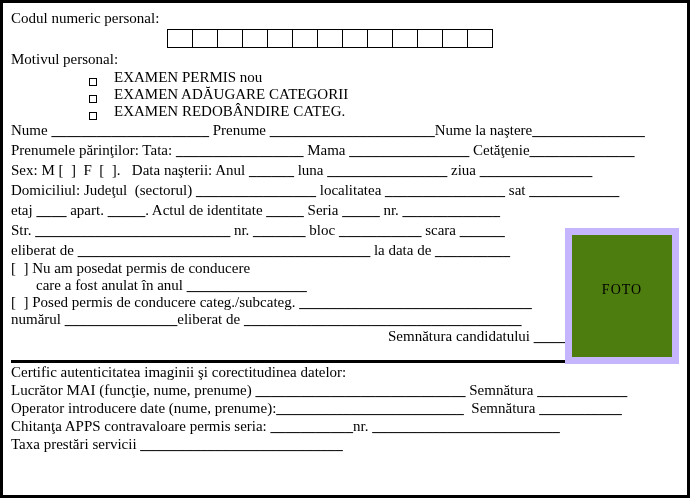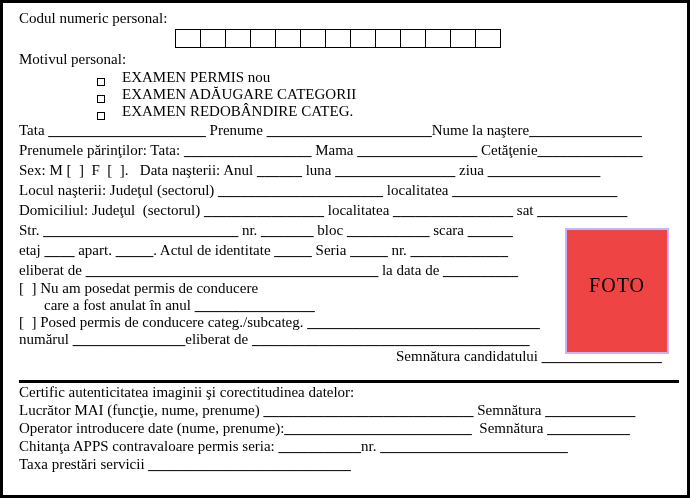--- a/index.html
+++ b/index.html
@@ -7,44 +7,44 @@
     position:relative;
     width:690px;height:498px;
     box-sizing:border-box;
     border:3px solid #000;
     background:#fff;
     color:#000;
     font-family:"Liberation Serif","DejaVu Serif",serif;
     font-size:15px;
     overflow:hidden;
   }
-  .content{padding:5px 8px 0 16px;}
+  .content{padding:5px 8px 0 8px;}
   .row{line-height:20px;white-space:pre;}
   .tight{line-height:17px;}
   .bottom-row{line-height:18px;white-space:pre;}
   .b{font-weight:normal;}
   .bl{letter-spacing:0;font-weight:bold;}
   
   .cnp-grid{display:flex;margin-left:156px;height:21px;align-items:center;}
   .cnp-cell{width:24px;height:17px;border:1px solid #000;margin-left:-1px;background:#fff;}
   .cnp-cell:first-child{margin-left:0;}
   
   .bullets{margin-left:78px;}
   .bullet-row{display:flex;align-items:flex-end;line-height:17px;height:17px;}
   .sq{width:6px;height:6px;border:1.5px solid #000;display:inline-block;margin-right:17px;flex:none;}
   
   .indent{margin-left:25px;}
   .sig-row{margin-left:377px;}
   .divider{border-top:3px solid #000;margin-top:15px;height:0;}
   
   .foto{
     position:absolute;left:562px;top:225px;width:100px;height:122px;
-    border:2px solid #c4b5fd;background:#ef4444;
+    border:7px solid #c4b5fd;background:#4d7c0f;
     display:flex;align-items:center;justify-content:center;
-    letter-spacing:1px;font-size:20px;
+    letter-spacing:1px;font-size:14px;
   }
   .foto span{position:relative;top:-6px;}
 </style>
 </head>
 <body>
 
 <div class="page">
   <div class="content">
 
     <div class="row"><span>Codul numeric personal:</span></div>
@@ -73,33 +73,32 @@
       <div class="bullet-row">
         <span class="sq"></span>
         <span>EXAMEN ADĂUGARE CATEGORII</span>
       </div>
       <div class="bullet-row">
         <span class="sq"></span>
         <span>EXAMEN REDOBÂNDIRE CATEG.</span>
       </div>
     </div>
 
-    <div class="row"><span>Tata </span><span class="bl">_____________________</span><span> Prenume </span><span class="bl">______________________</span><span>Nume la naştere</span><span class="bl">_______________</span></div>
+    <div class="row"><span>Nume </span><span class="bl">_____________________</span><span> Prenume </span><span class="bl">______________________</span><span>Nume la naştere</span><span class="bl">_______________</span></div>
 
     <div class="row"><span>Prenumele părinţilor: Tata: </span><span class="bl">_________________</span><span> Mama </span><span class="bl">________________</span><span> Cetăţenie</span><span class="bl">______________</span></div>
 
     <div class="row"><span>Sex: M </span><span>[  ]</span><span>  F  </span><span>[  ]</span><span>.   Data naşterii: Anul </span><span class="bl">______</span><span> luna </span><span class="bl">________________</span><span> ziua </span><span class="bl">_______________</span></div>
 
-    <div class="row"><span>Locul naşterii: Judeţul (sectorul) </span><span class="bl">______________________</span><span> localitatea </span><span class="bl">______________________</span></div>
 
     <div class="row"><span>Domiciliul: Judeţul  (sectorul) </span><span class="bl">________________</span><span> localitatea </span><span class="bl">________________</span><span> sat </span><span class="bl">____________</span></div>
 
+    <div class="row"><span>etaj </span><span class="bl">____</span><span> apart. </span><span class="bl">_____</span><span>. Actul de identitate </span><span class="bl">_____</span><span> Seria </span><span class="bl">_____</span><span> nr. </span><span class="bl">_____________</span></div>
+
     <div class="row"><span>Str. </span><span class="bl">__________________________</span><span> nr. </span><span class="bl">_______</span><span> bloc </span><span class="bl">___________</span><span> scara </span><span class="bl">______</span></div>
-
-    <div class="row"><span>etaj </span><span class="bl">____</span><span> apart. </span><span class="bl">_____</span><span>. Actul de identitate </span><span class="bl">_____</span><span> Seria </span><span class="bl">_____</span><span> nr. </span><span class="bl">_____________</span></div>
 
     <div class="row"><span>eliberat de </span><span class="bl">_______________________________________</span><span> la data de </span><span class="bl">__________</span></div>
 
     <div class="row tight"><span>[  ]</span><span> Nu am posedat permis de conducere</span></div>
 
 
     <div class="row tight indent"><span>care a fost anulat în anul </span><span class="bl">________________</span></div>
 
     <div class="row tight"><span>[  ]</span><span> Posed permis de conducere categ./subcateg. </span><span class="bl">_______________________________</span></div>
 

